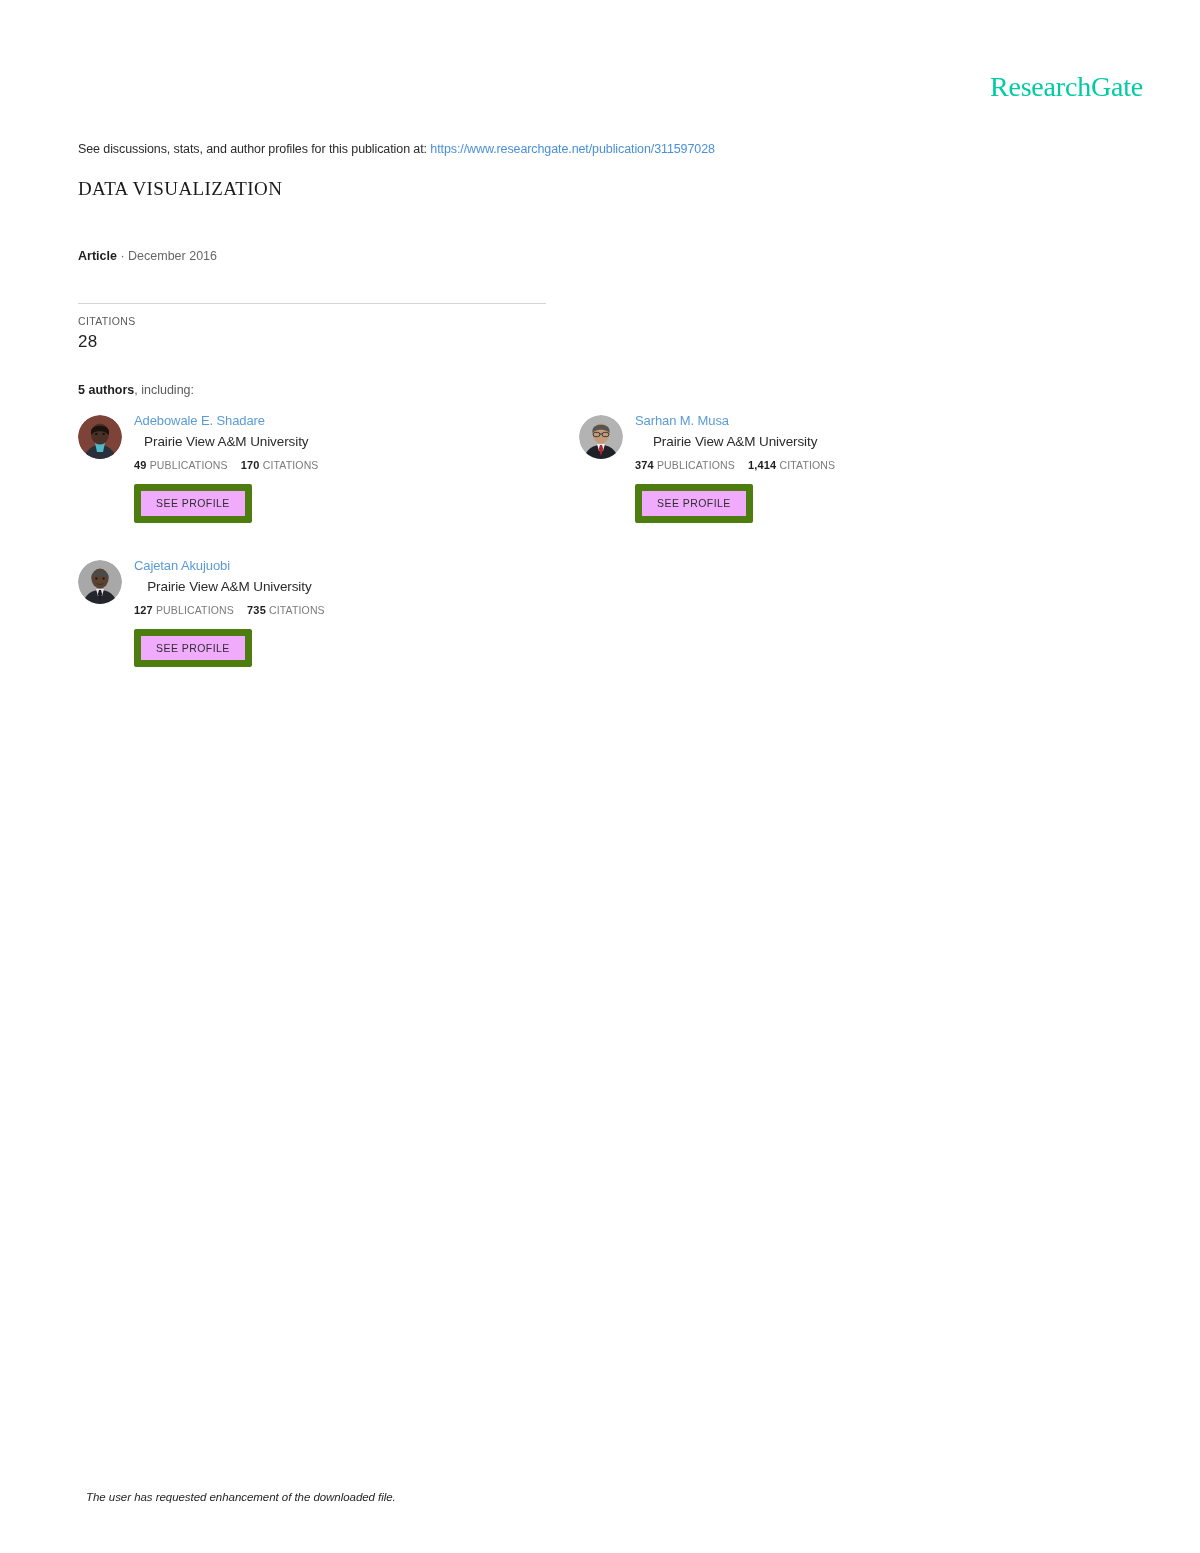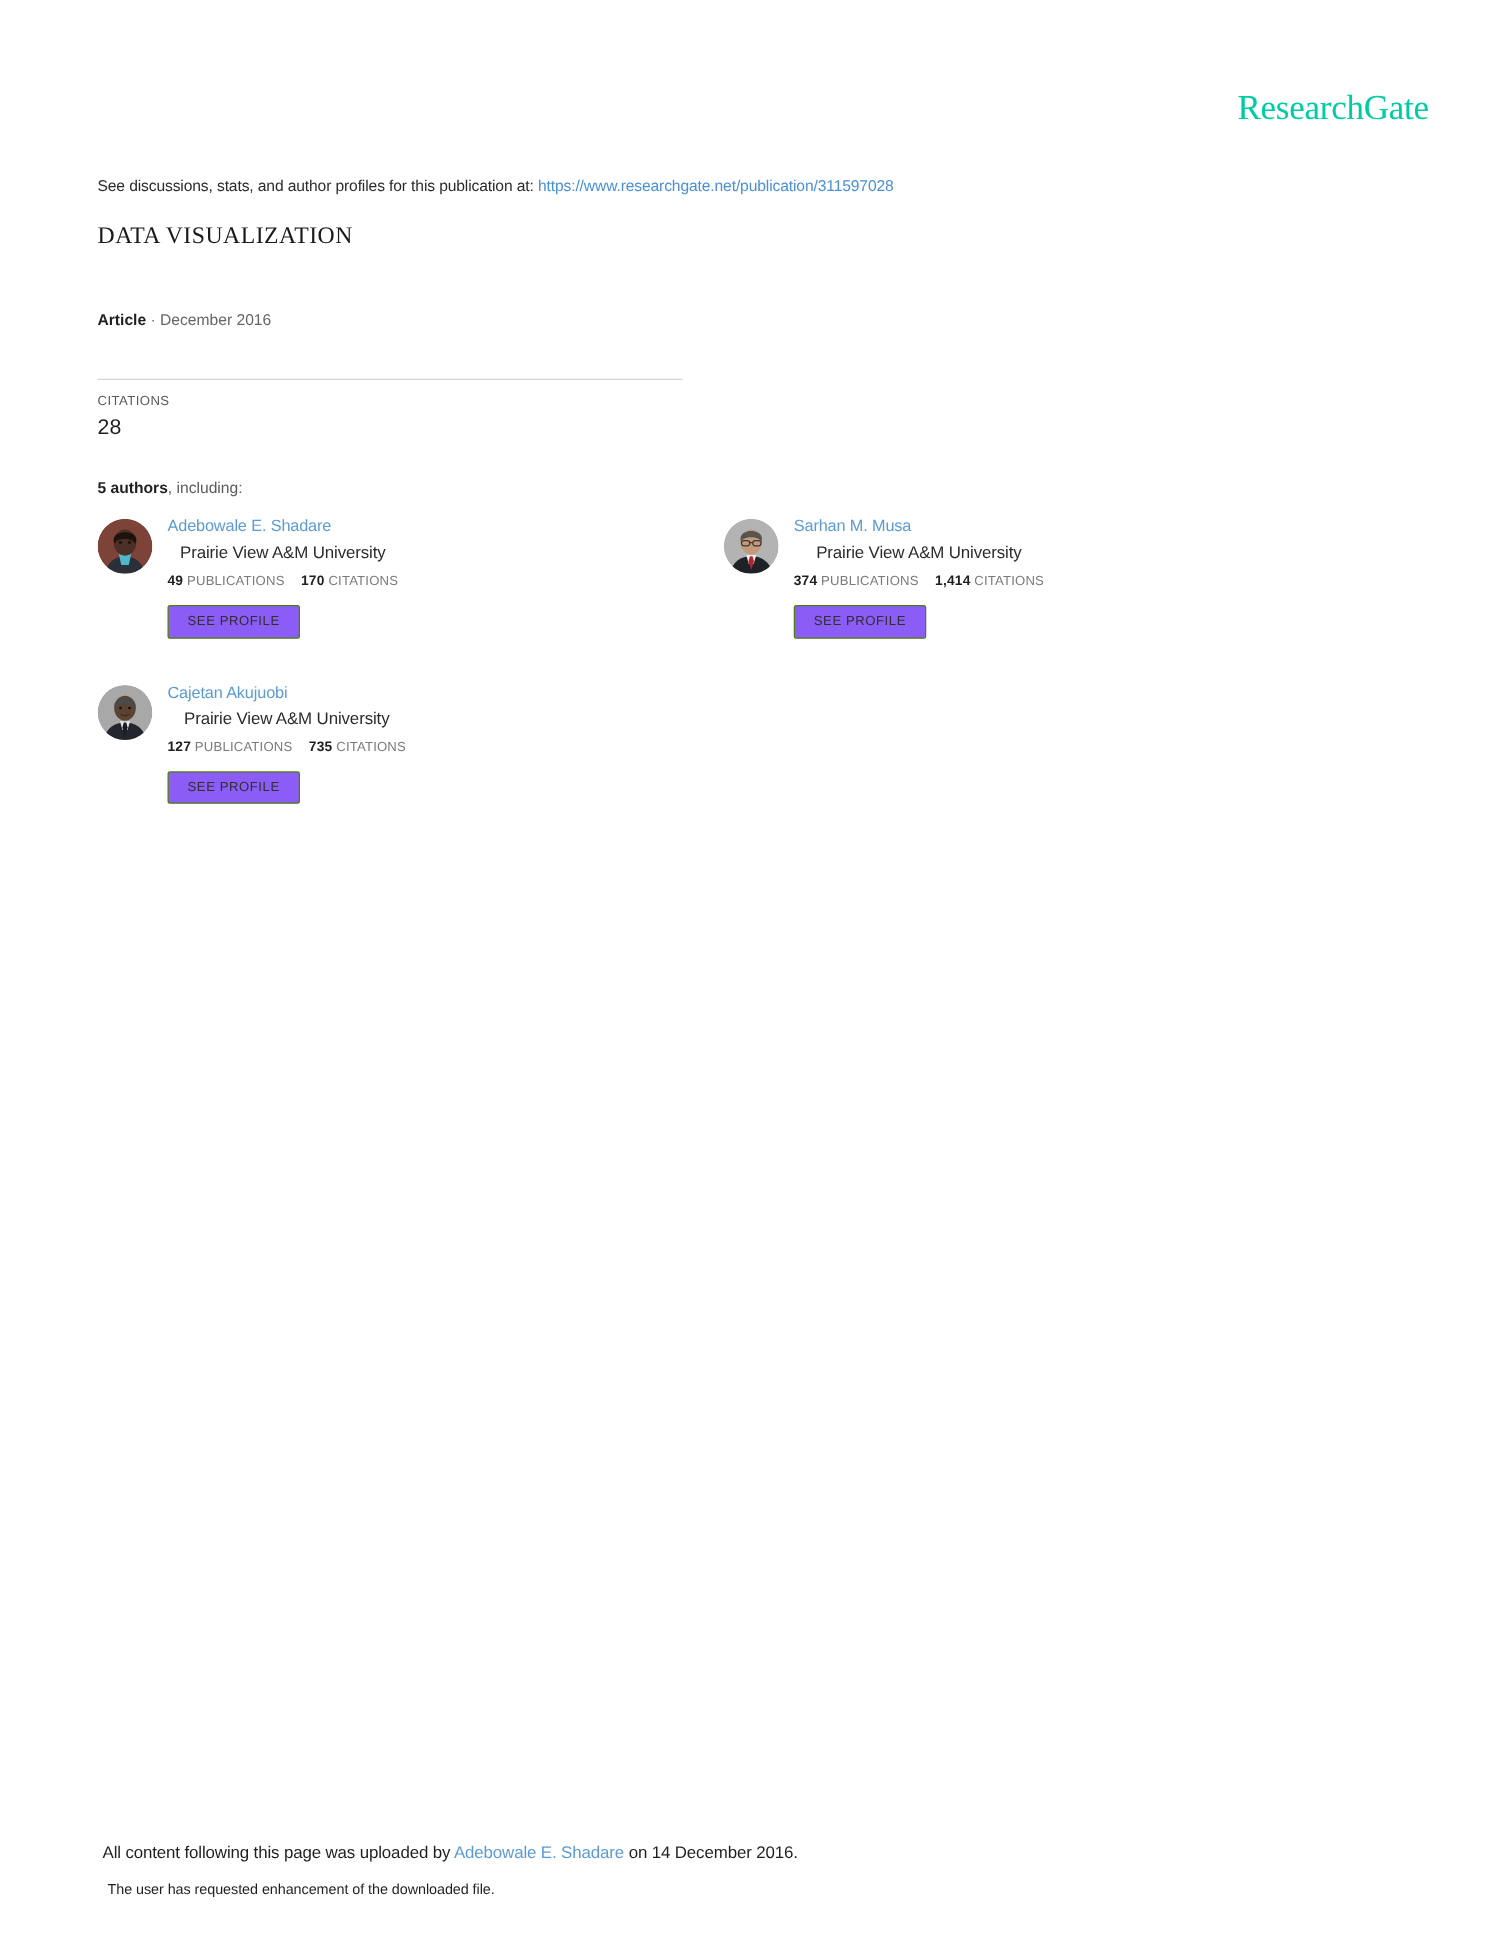--- a/index.html
+++ b/index.html
@@ -174,22 +174,22 @@
   }
   .author-metrics b {
     color: #1f1f1f;
     font-size: 11px;
   }
   .author-metrics .gap { display: inline-block; width: 7px; }
 
   .see-profile {
     margin-top: 13px;
     display: inline-block;
-    border: 1px solid #4d7c0f;
-    background: #8b5cf6;
+    border: 7px solid #4d7c0f;
+    background: #f0abfc;
     color: #2f2f2f;
     font-size: 10.5px;
     letter-spacing: 0.45px;
     padding: 7px 15px 7px 15px;
     border-radius: 2px;
     font-family: "Liberation Sans", sans-serif;
     cursor: pointer;
     line-height: 1;
   }
 
@@ -207,20 +207,21 @@
     color: #1f1f1f;
     letter-spacing: -0.1px;
   }
   .footer-main .link { color: #5b9bd5; }
   .footer-sub {
     margin-top: 17px;
     margin-left: 4px;
     font-size: 11.5px;
     color: #1f1f1f;
     letter-spacing: -0.05px;
+    font-style: italic;
   }
 </style>
 </head>
 <body>
 
 <div class="rg-logo">ResearchGate</div>
 
 <div class="page">
 
   <div class="disc-line">
@@ -339,19 +340,14 @@
       </div>
 
       <div class="author-cell empty"></div>
 
     </div>
 
   </div>
 </div>
 
 <div class="footer">
-  <div class="footer-main">
-    <span>All content following this page was uploaded by</span>
-    <span class="link">Adebowale E. Shadare</span>
-    <span>on 14 December 2016.</span>
-  </div>
   <div class="footer-sub">The user has requested enhancement of the downloaded file.</div>
 </div>
 
 </body></html>

